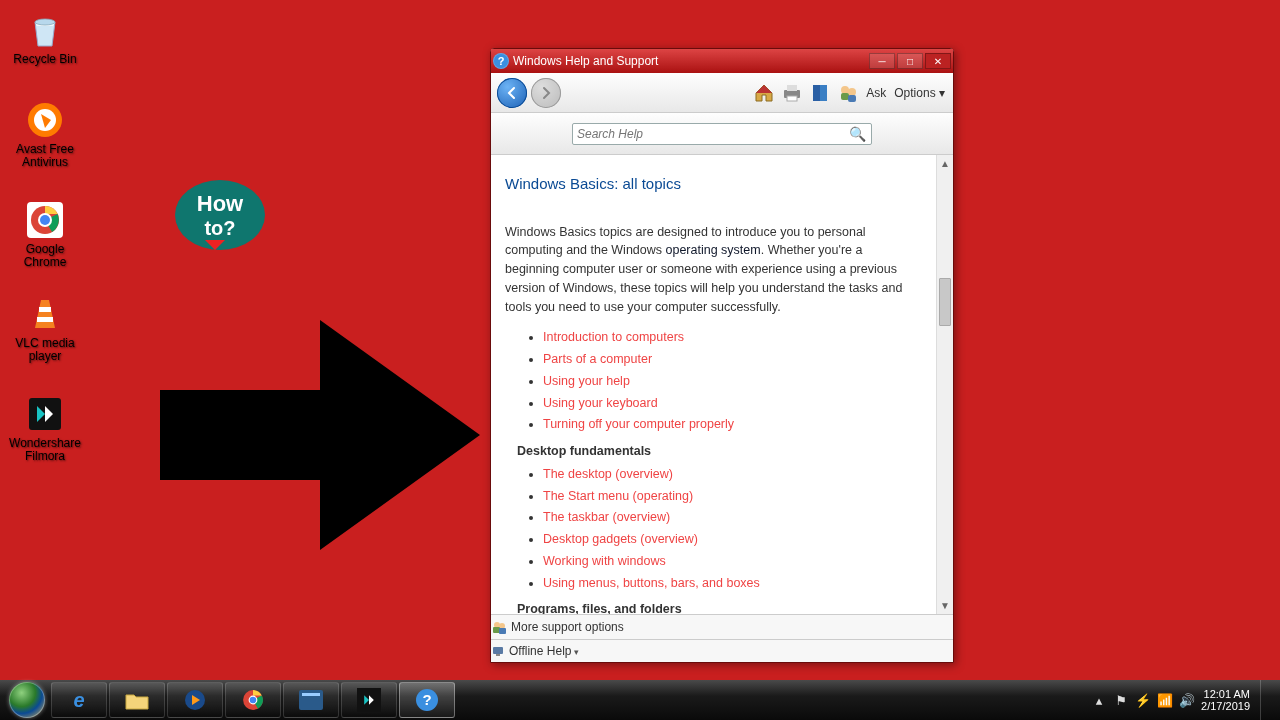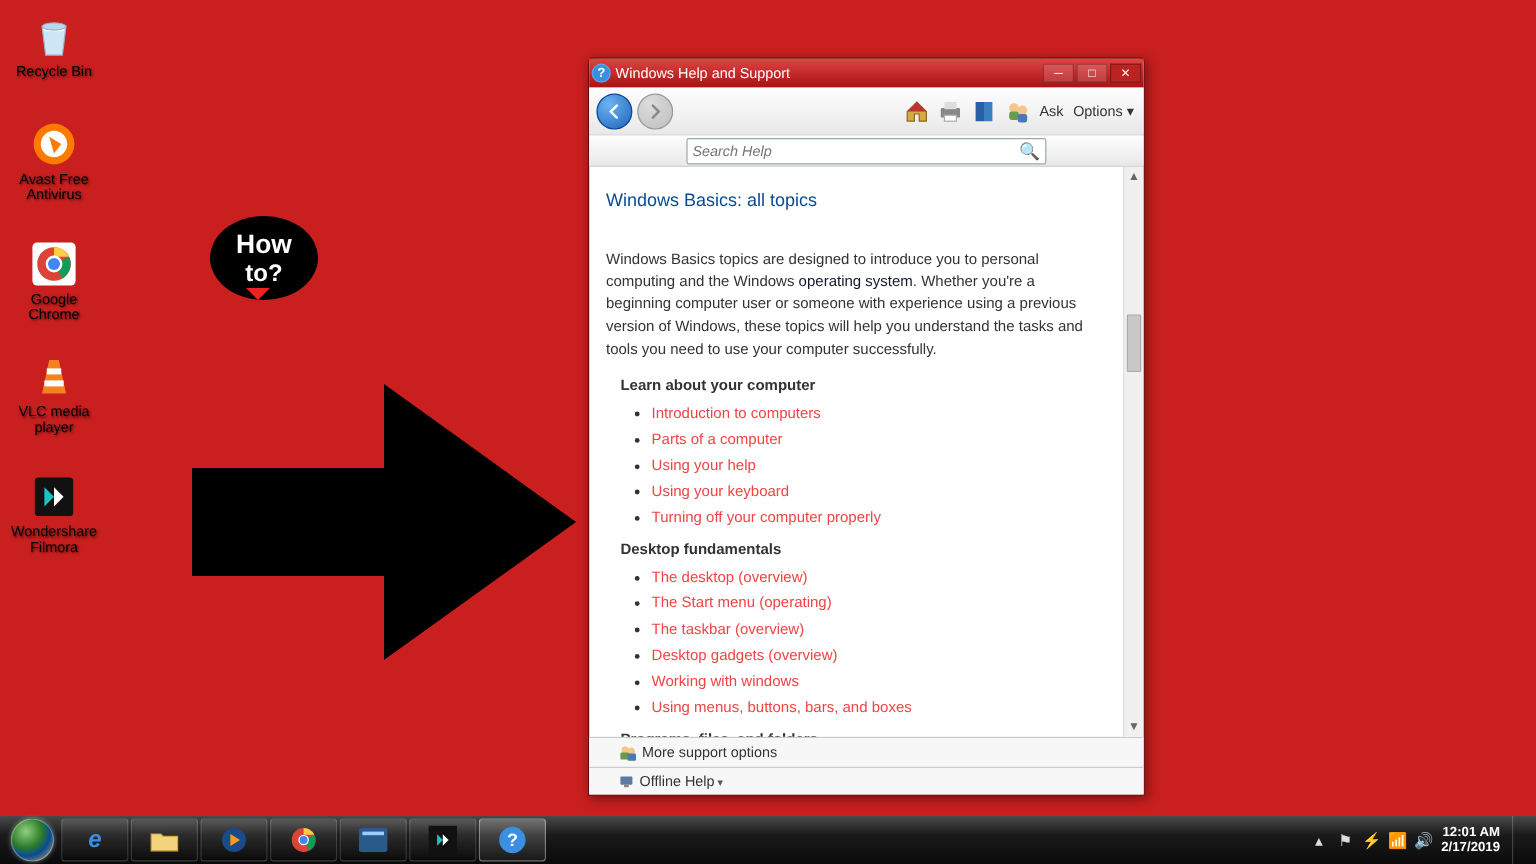--- a/index.html
+++ b/index.html
@@ -8,21 +8,21 @@
 
 .desktop { position: absolute; top: 0; left: 0; right: 0; bottom: 40px; }
 .desktop-icon { position: absolute; width: 74px; text-align: center; color: #000000; font-size: 12px; text-shadow: 1px 1px 2px rgba(0,0,0,.6); cursor: pointer; }
 .desktop-icon .ico { width: 40px; height: 40px; margin: 0 auto 3px; display: flex; align-items: center; justify-content: center; }
 .desktop-icon .label { display: block; line-height: 13px; }
 
 
 .recycle-bin-ico svg { width: 40px; height: 40px; }
 
 
-.speech { position: absolute; left: 175px; top: 180px; width: 90px; height: 70px; background: #000000; border-radius: 50%; display: flex; flex-direction: column; align-items: center; justify-content: center; color: #fff; font-weight: bold; }
+.speech { position: absolute; left: 175px; top: 180px; width: 90px; height: 70px; background: #0f766e; border-radius: 50%; display: flex; flex-direction: column; align-items: center; justify-content: center; color: #fff; font-weight: bold; }
 .speech::after { content:""; position:absolute; bottom:-10px; left:30px; border:10px solid transparent; border-top-color:#e22; }
 .speech .l1 { font-size: 22px; }
 .speech .l2 { font-size: 20px; }
 
 
 .arrow { position: absolute; left: 160px; top: 320px; }
 
 
 .win { position: absolute; left: 490px; top: 48px; width: 464px; height: 615px; background: #fff; border: 1px solid #6a0b0b; border-radius: 4px 4px 0 0; box-shadow: 2px 2px 10px rgba(0,0,0,.4); display: flex; flex-direction: column; }
 .titlebar { height: 24px; background: linear-gradient(#d44, #a11); display: flex; align-items: center; padding: 0 2px; color: #fff; font-size: 12px; }
@@ -34,56 +34,56 @@
 
 .toolbar { height: 40px; background: linear-gradient(#fefefe,#e8e8e8); border-bottom: 1px solid #ccc; display:flex; align-items:center; padding: 0 6px; gap:4px; }
 .nav-btn { width: 30px; height: 30px; border-radius: 50%; display:flex; align-items:center; justify-content:center; cursor:pointer; }
 .nav-btn.back { background: radial-gradient(circle at 35% 30%, #6cb3f5, #1a5fb4); box-shadow: inset 0 0 0 1px #0a4a94; }
 .nav-btn.fwd { background: radial-gradient(circle at 35% 30%, #ddd, #bbb); box-shadow: inset 0 0 0 1px #999; }
 .nav-btn svg { width: 14px; height: 14px; }
 .tool-spacer { flex: 1; }
 .tool-icon { width: 24px; height: 24px; display:flex; align-items:center; justify-content:center; cursor:pointer; }
 .tool-text { font-size: 12px; color: #333; cursor:pointer; padding: 0 2px; }
 
-.searchbar { height: 26px; background: linear-gradient(#fefefe,#e8e8e8); border-bottom: 1px solid #ccc; display:flex; align-items:center; justify-content:center; }
+.searchbar { height: 42px; background: linear-gradient(#fefefe,#e8e8e8); border-bottom: 1px solid #ccc; display:flex; align-items:center; justify-content:center; }
 .searchbox { width: 300px; height: 22px; border: 1px solid #9aa; background:#fff; border-radius:2px; display:flex; align-items:center; padding: 0 4px; }
 .searchbox input { border:none; outline:none; flex:1; font-size:12px; font-style:italic; color:#888; background:transparent; }
 .searchbox .mag { color:#4a7fbf; cursor:pointer; font-size:14px; }
 
 .content-wrap { position: relative; flex: 1; overflow: hidden; display:flex; }
 .content { flex:1; overflow-y: hidden; padding: 18px 20px 8px 14px; font-size: 12.5px; color: #333; line-height: 1.5; }
 .content h1 { color: #0a4a94; font-weight: normal; font-size: 15px; margin-bottom: 27px; }
 .content p { margin-bottom: 12px; }
 .content .ilink { color: #0f172a; cursor:pointer; }
 .content .sect { font-weight: bold; margin: 8px 0 4px 12px; }
 .content ul { list-style: disc; margin-left: 38px; }
 .content ul li { margin: 3px 0; }
 .content ul li a { color: #ef4444; text-decoration: none; cursor:pointer;text-align:right; }
 
 .vscroll { width: 17px; background: #f0f0f0; border-left: 1px solid #ddd; position: relative; }
 .vscroll .arrow-up, .vscroll .arrow-down { height: 17px; display:flex; align-items:center; justify-content:center; color:#666; font-size:10px; cursor:pointer; }
 .vscroll .track { position: absolute; top: 17px; bottom: 17px; left:0; right:0; }
 .vscroll .thumb { position: absolute; left:2px; right:2px; top: 106px; height: 48px; background: #c8c8c8; border: 1px solid #aaa; border-radius:1px; cursor:pointer; }
 .vscroll .arrow-down { position:absolute; bottom:0; left:0; right:0; }
 
-.statusbar-row { border-top: 1px solid #ccc; padding: 4px 24px; font-size: 12px; color:#333; display:flex; align-items:center; gap:4px; background:#f7f7f7; }
+.statusbar-row { border-top: 1px solid #ccc; padding: 4px 0; font-size: 12px; color:#333; display:flex; align-items:center; gap:4px; background:#f7f7f7; }
 .statusbar-row.right { }
 .statusbar-row .dd::after { content: " ▾"; font-size:9px; color:#555; }
 
 
 .taskbar { position:absolute; bottom:0; left:0; right:0; height:40px; background: linear-gradient(#4a4a4a, #1a1a1a 40%, #0a0a0a); display:flex; align-items:center; padding: 0 4px; }
 .start-orb { width: 46px; height: 40px; display:flex; align-items:center; justify-content:center; cursor:pointer; }
 .start-orb .orb { width: 36px; height: 36px; border-radius:50%; background: radial-gradient(circle at 35% 30%, #8fd17f, #2a7a2a 40%, #0a4a94 60%, #e8b84a); box-shadow: 0 0 4px rgba(255,255,255,.4), inset 0 0 0 1px rgba(255,255,255,.3); position:relative; }
 .task-item { width: 56px; height: 36px; margin: 2px 1px; border-radius: 3px; display:flex; align-items:center; justify-content:center; cursor:pointer; background: linear-gradient(rgba(255,255,255,.12), rgba(255,255,255,0)); border:1px solid rgba(255,255,255,.15); }
 .task-item.active { background: linear-gradient(rgba(255,255,255,.25), rgba(255,255,255,.05)); border:1px solid rgba(255,255,255,.35); }
 .task-item .ic { font-size:20px; }
 
 .tray { margin-left:auto; display:flex; align-items:center; gap:6px; padding-right:6px; color:#fff; font-size:11px; }
 .tray .trayicon { width:16px; height:16px; display:flex; align-items:center; justify-content:center; color:#ddd; cursor:pointer; font-size:13px; }
-.clock { text-align:right; line-height:12px; font-size:11px;font-weight:bold; }
+.clock { text-align:right; line-height:12px; font-size:11px; }
 .show-desktop { width:10px; height:40px; border-left:1px solid rgba(255,255,255,.2); margin-left:4px; cursor:pointer; }
 </style>
 </head>
 <body>
 
 <div class="desktop">
 
   <div class="desktop-icon" style="top:10px; left:8px;">
     <div class="ico recycle-bin-ico">
       <svg viewBox="0 0 40 40">
@@ -212,21 +212,20 @@
       </div>
     </div>
 
     <div class="content-wrap">
       <div class="content">
         <h1>Windows Basics: all topics</h1>
         <p>
           <span>Windows Basics topics are designed to introduce you to personal computing and the Windows </span><span class="ilink">operating system</span><span>. Whether you're a beginning computer user or someone with experience using a previous version of Windows, these topics will help you understand the tasks and tools you need to use your computer successfully.</span>
         </p>
 
-        <div class="sect">Learn about your computer</div>
         <ul>
           <li><a>Introduction to computers</a></li>
           <li><a>Parts of a computer</a></li>
           <li><a>Using your help</a></li>
           <li><a>Using your keyboard</a></li>
           <li><a>Turning off your computer properly</a></li>
         </ul>
 
         <div class="sect">Desktop fundamentals</div>
         <ul>

